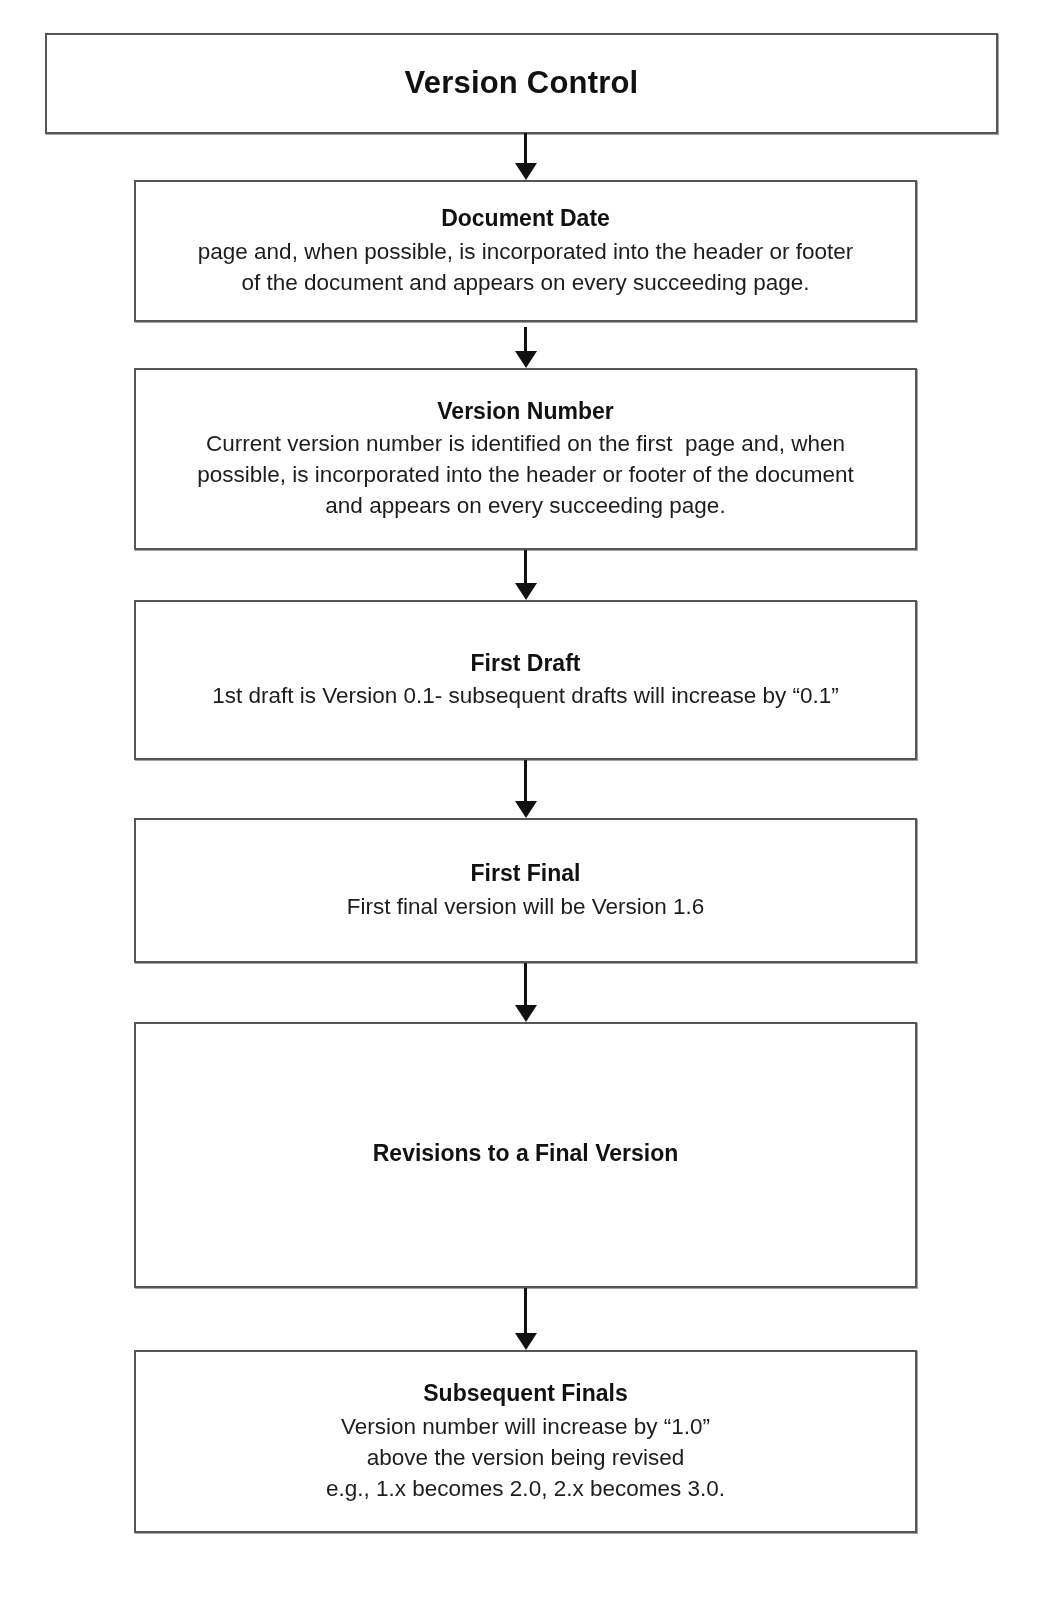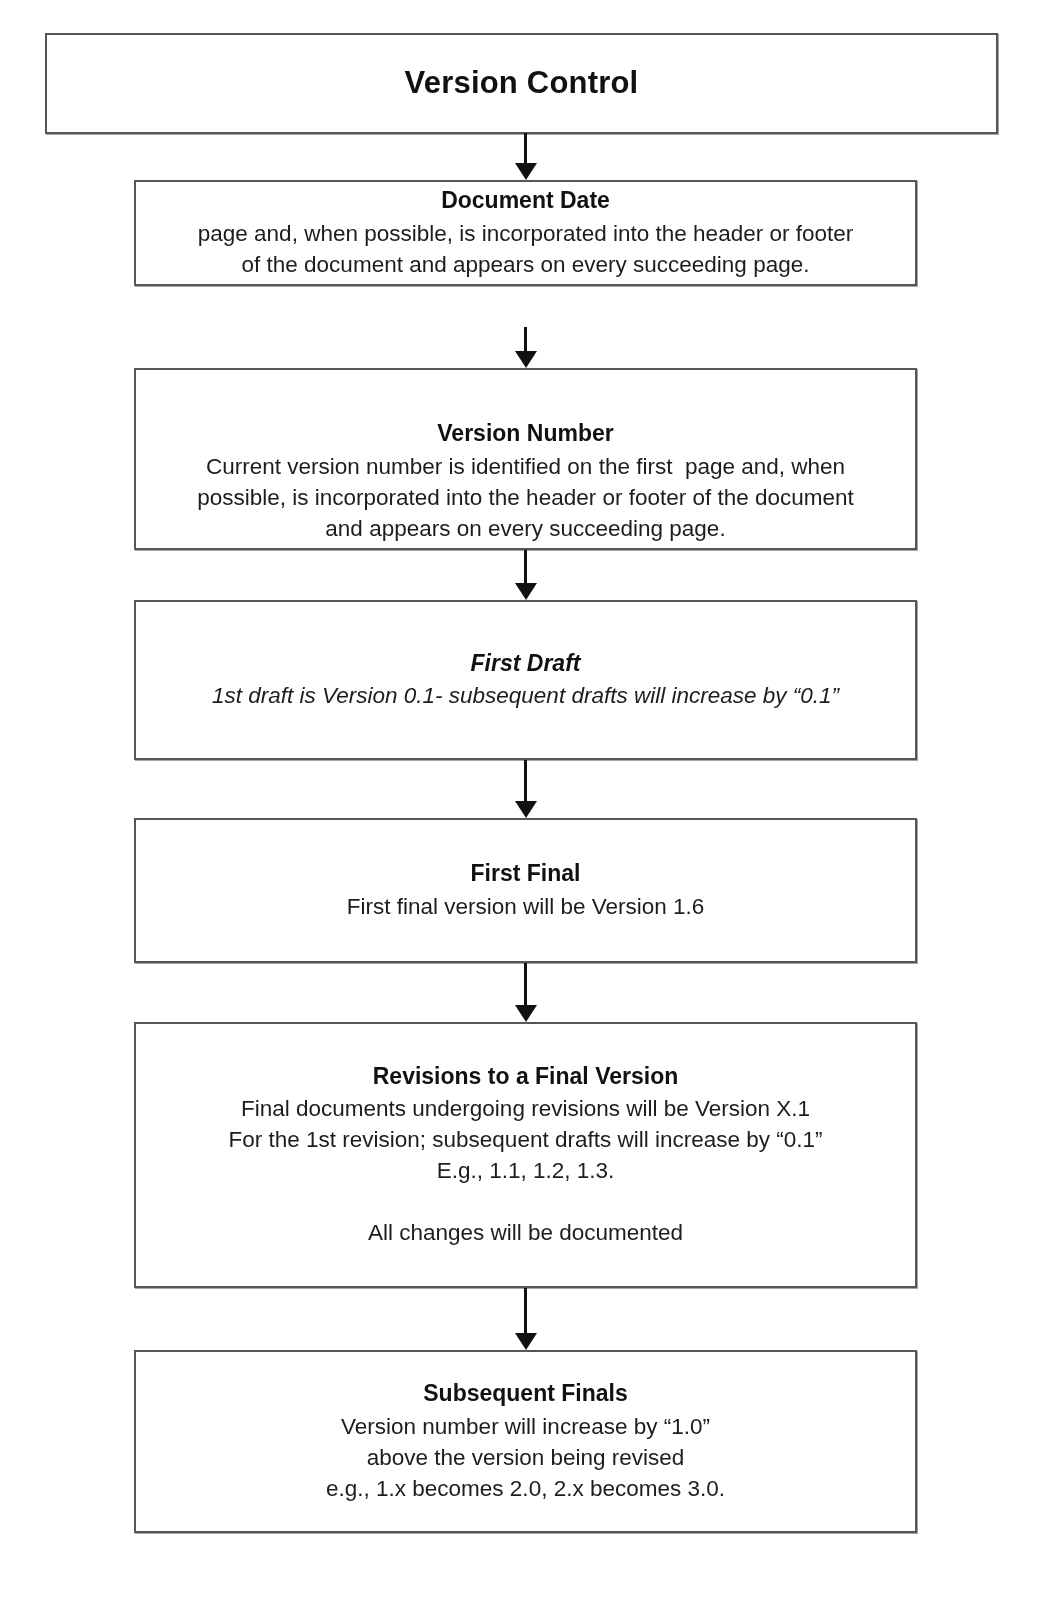--- a/index.html
+++ b/index.html
@@ -70,23 +70,23 @@
   }
   .node-body .line {
     display: block;
     white-space: pre-wrap;
   }
   .node-body .line.spacer {
     height: 1.38em;
   }
 
   
-  #node-document-date   { top: 180px;  height: 106px; }
-  #node-version-number  { top: 368px;  height: 182px; justify-content: flex-end; }
-  #node-first-draft     { top: 600px;  height: 160px; font-style: italic; }
+  #node-document-date   { top: 180px;  height: 142px; }
+  #node-version-number  { top: 368px;  height: 182px; }
+  #node-first-draft     { top: 600px;  height: 160px; }
   #node-first-final     { top: 818px;  height: 145px; }
   #node-revisions       { top: 1022px; height: 266px; text-align: center; }
   #node-subsequent      { top: 1350px; height: 183px; }
 
   
   .connector {
     position: absolute;
     left: 515px;
     width: 22px;
   }
@@ -181,27 +181,20 @@
     </div>
   </div>
 
   <div class="connector" id="conn-5">
     <div class="shaft"></div>
     <div class="head"></div>
   </div>
 
   <div class="node proc-node" id="node-revisions">
     <div class="node-title">Revisions to a Final Version</div>
-    <div class="node-body">
-      <span class="line">Final documents undergoing revisions will be Version X.1</span>
-      <span class="line">For the 1st revision; subsequent drafts will increase by “0.1”</span>
-      <span class="line">E.g., 1.1, 1.2, 1.3.</span>
-      <span class="line spacer"></span>
-      <span class="line">All changes will be documented</span>
-    </div>
   </div>
 
   <div class="connector" id="conn-6">
     <div class="shaft"></div>
     <div class="head"></div>
   </div>
 
   <div class="node proc-node" id="node-subsequent">
     <div class="node-title">Subsequent Finals</div>
     <div class="node-body">

